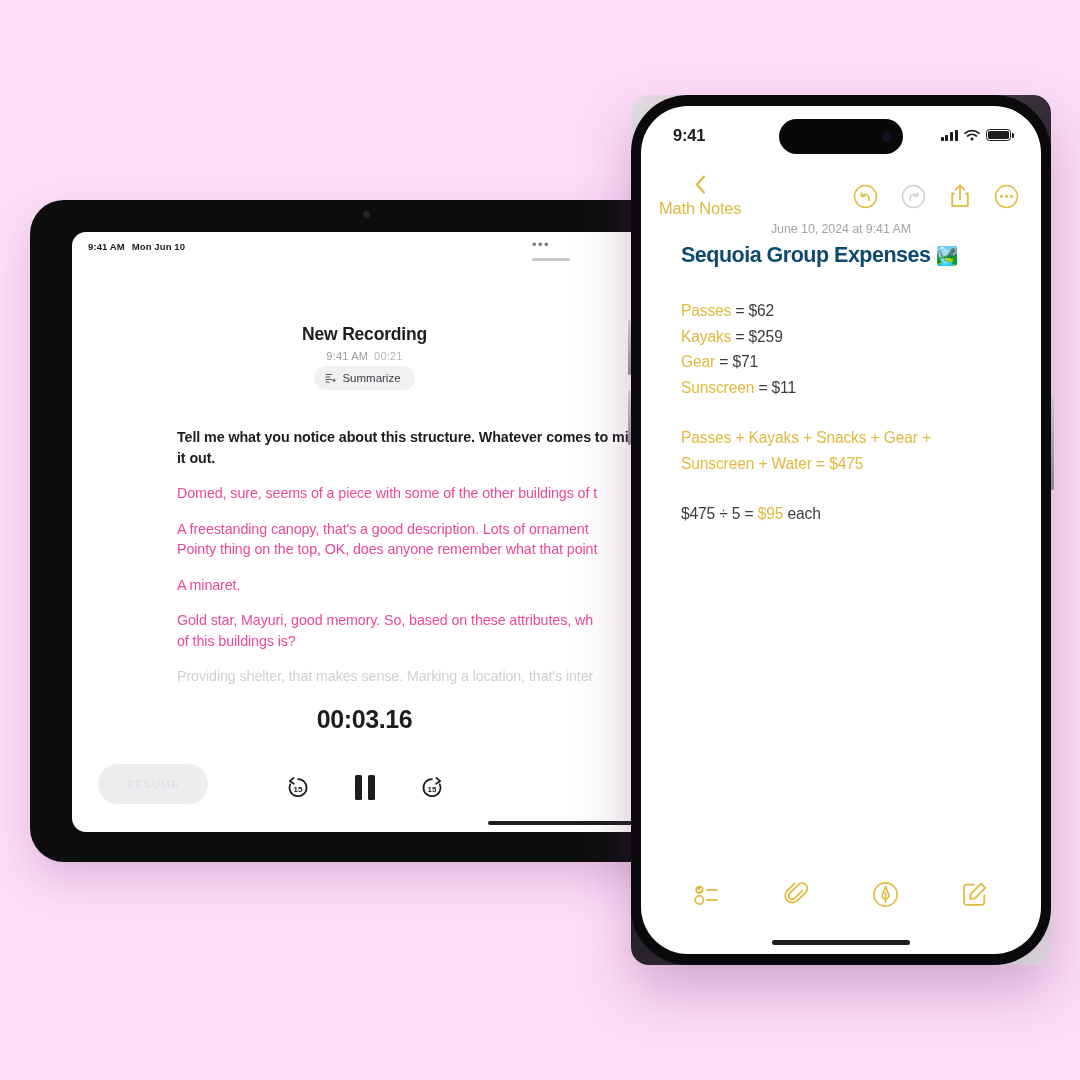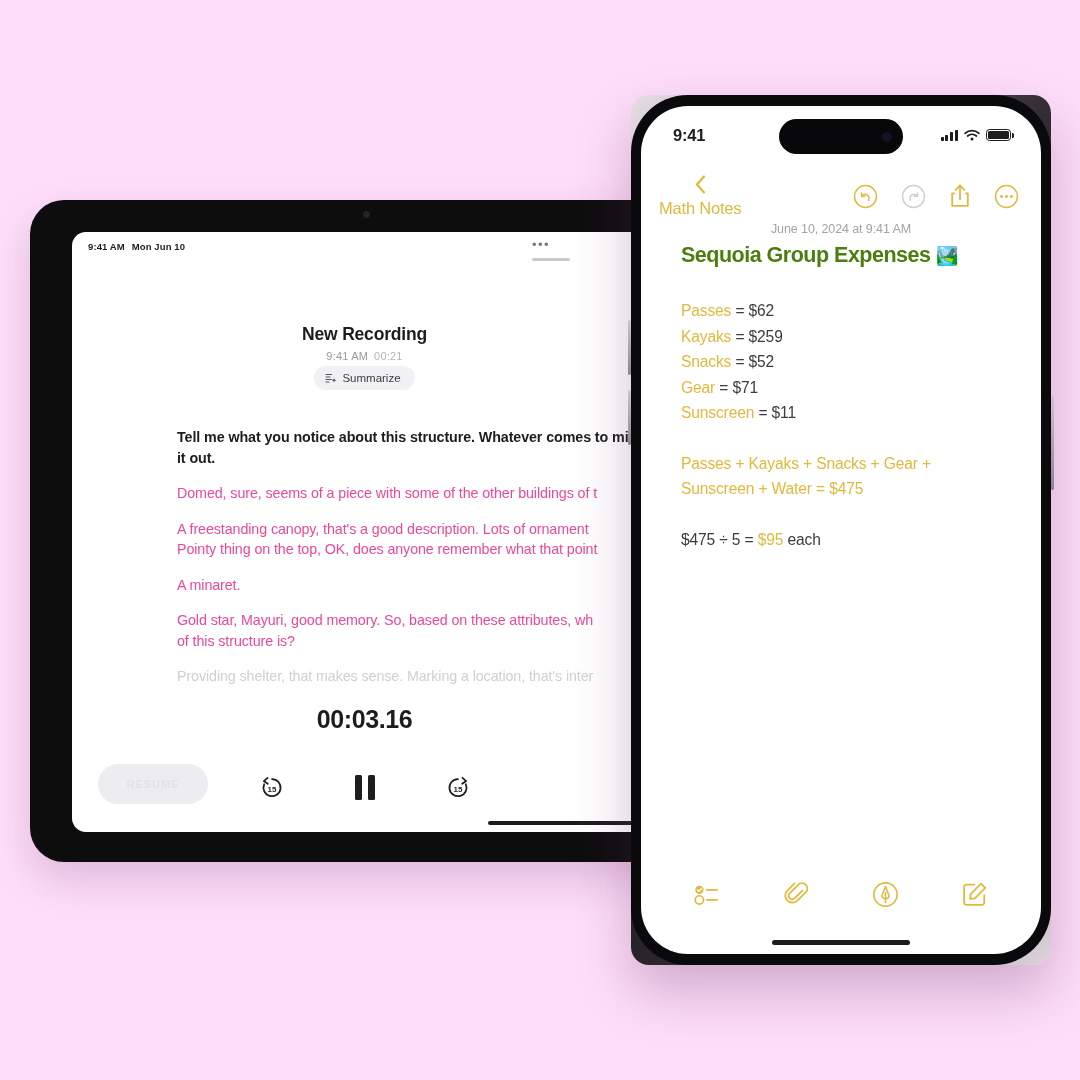--- a/index.html
+++ b/index.html
@@ -68,21 +68,21 @@
   .t-para.active { color: #1d1d1f; font-weight: 700; white-space: normal; width: 520px; }
   .t-para.faded { color: #cfcfd4; }
 
   .timer {
     position: absolute; bottom: 98px; left: 0; width: 585px;
     text-align: center; font-size: 25px; font-weight: 700;
     color: #1d1d1f; letter-spacing: -.4px;
   }
   .ipad-controls {
     position: absolute; bottom: 32px; left: 0; width: 585px;
-    display: flex; align-items: center; justify-content: center; gap: 70px;
+    display: flex; align-items: center; justify-content: center; gap: 44px;
   }
   .resume-pill {
     position: absolute; bottom: 28px; left: 26px;
     width: 110px; height: 40px; border-radius: 20px;
     background: #ededf0;
     display: flex; align-items: center; justify-content: center;
     font-size: 11px; font-weight: 700; letter-spacing: 1px;
     color: #e2e2e6;
   }
   .skip { width: 26px; height: 26px; display: block; }
@@ -161,21 +161,21 @@
   .back-btn { display: flex; align-items: center; gap: 5px; color: #ddb93f; flex-direction: column; }
   .back-label { font-size: 16.5px; letter-spacing: -.2px; }
   .nav-actions { margin-left: auto; display: flex; align-items: center; gap: 23px; }
 
   .note-date {
     position: absolute; top: 116px; left: 0; right: 0;
     text-align: center; font-size: 12.5px; color: #a3a3a9; letter-spacing: -.1px;
   }
   .note-title {
     position: absolute; top: 137px; left: 40px; right: 42px;
-    font-size: 21.5px; font-weight: 700; color: #4d7c0f; letter-spacing: -.5px;
+    font-size: 21.5px; font-weight: 700; color: #0c4a6e; letter-spacing: -.5px;
   }
   .note-title .emo { font-size: 18px; }
 
   .note-body { position: absolute; top: 192px; left: 40px; right: 24px; }
   .ln { font-size: 15.6px; line-height: 25.5px; color: #3c3c41; letter-spacing: -.15px; }
   .ln.spacer { height: 25px; }
   .y { color: #e0b93e; }
   .y-strong { color: #e0b93e; margin-top: 41px; }
 
   .ph-toolbar {
@@ -218,21 +218,21 @@
       </div>
     </div>
 
     <div class="transcript">
       <div class="t-para active">Tell me what you notice about this structure. Whatever comes to mind, blurt it out.</div>
       <div class="t-para">Domed, sure, seems of a piece with some of the other buildings of t</div>
       <div class="t-para" style="margin-bottom:0">A freestanding canopy, that's a good description. Lots of ornament</div>
       <div class="t-para">Pointy thing on the top, OK, does anyone remember what that point</div>
       <div class="t-para">A minaret.</div>
       <div class="t-para" style="margin-bottom:0">Gold star, Mayuri, good memory. So, based on these attributes, wh</div>
-      <div class="t-para">of this structure is?</div>
+      <div class="t-para">of this buildings is?</div>
       <div class="t-para faded">Providing shelter, that makes sense. Marking a location, that's inter</div>
     </div>
 
     <div class="timer">00:03.16</div>
 
     <div class="resume-pill">RESUME</div>
 
     <div class="ipad-controls">
       <svg class="skip" viewBox="0 0 28 28">
         <path d="M14 5.5A9.2 9.2 0 1 1 5.6 11" fill="none" stroke="#1d1d1f" stroke-width="1.9" stroke-linecap="round"></path>
@@ -321,21 +321,20 @@
       <div class="note-date">June 10, 2024 at 9:41 AM</div>
 
       <div class="note-title">
         <span>Sequoia Group Expenses</span>
         <span class="emo">🏞️</span>
       </div>
 
       <div class="note-body">
         <div class="ln"><span class="y">Passes</span><span> = </span><span>$62</span></div>
         <div class="ln"><span class="y">Kayaks</span><span> = </span><span>$259</span></div>
-        <div class="ln"><span class="y">Snacks</span><span> = </span><span>$52</span></div>
         <div class="ln"><span class="y">Gear</span><span> = </span><span>$71</span></div>
         <div class="ln"><span class="y">Sunscreen</span><span> = </span><span>$11</span></div>
 
         <div class="ln spacer"></div>
 
         <div class="ln"><span class="y">Passes</span><span class="y"> + </span><span class="y">Kayaks</span><span class="y"> + </span><span class="y">Snacks</span><span class="y"> + </span><span class="y">Gear</span><span class="y"> +</span></div>
         <div class="ln"><span class="y">Sunscreen</span><span class="y"> + </span><span class="y">Water</span><span class="y"> = </span><span class="y-strong">$475</span></div>
 
         <div class="ln spacer"></div>
 

